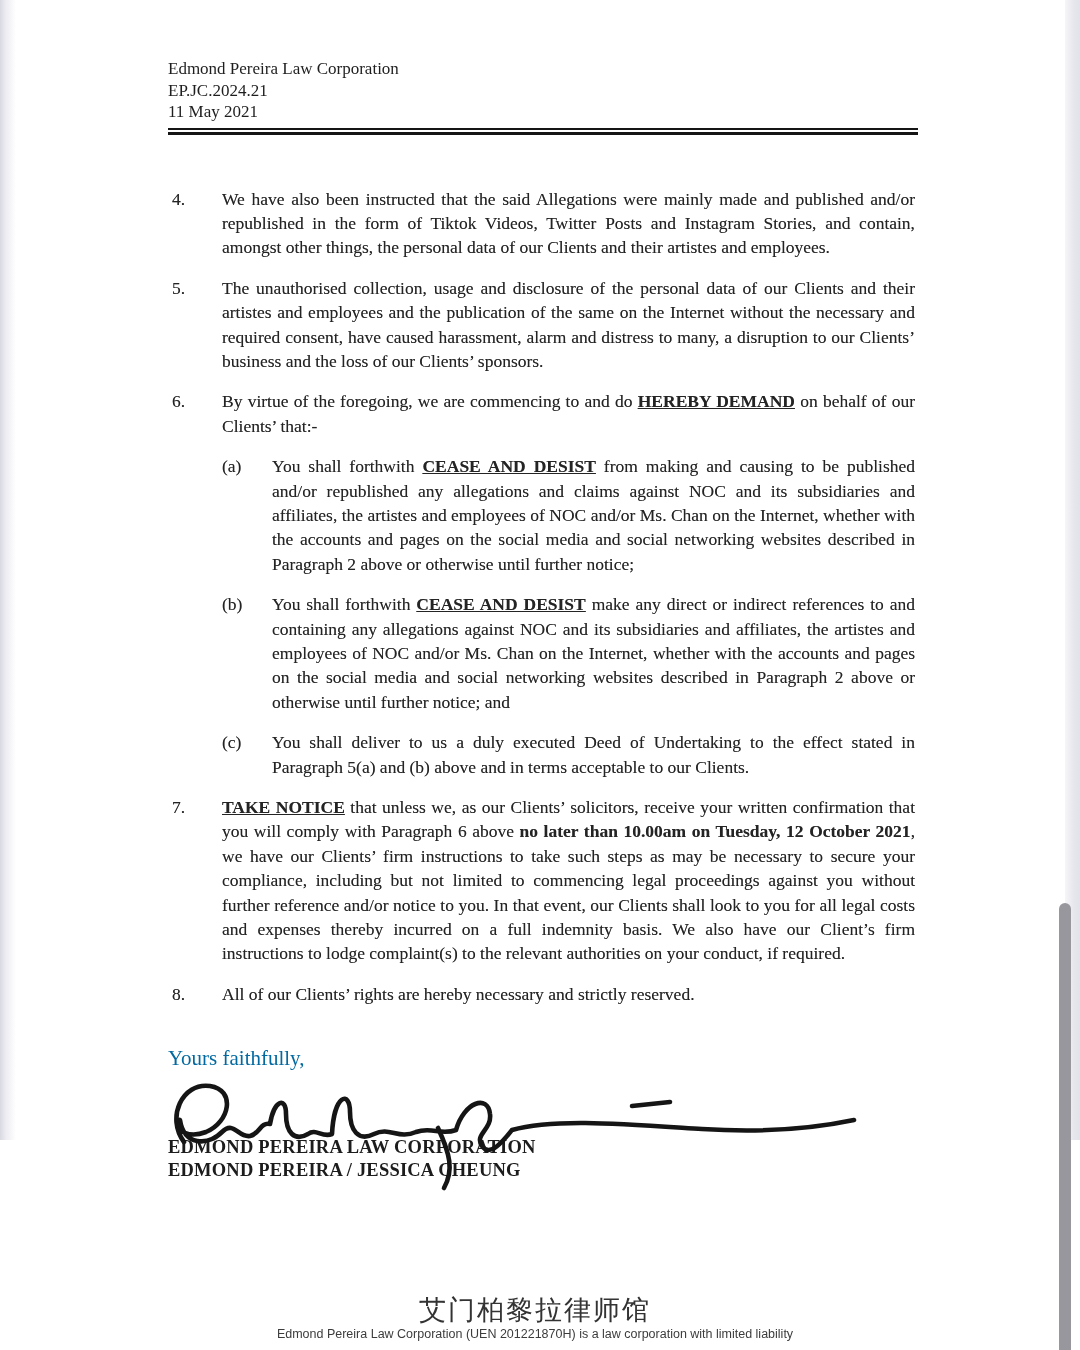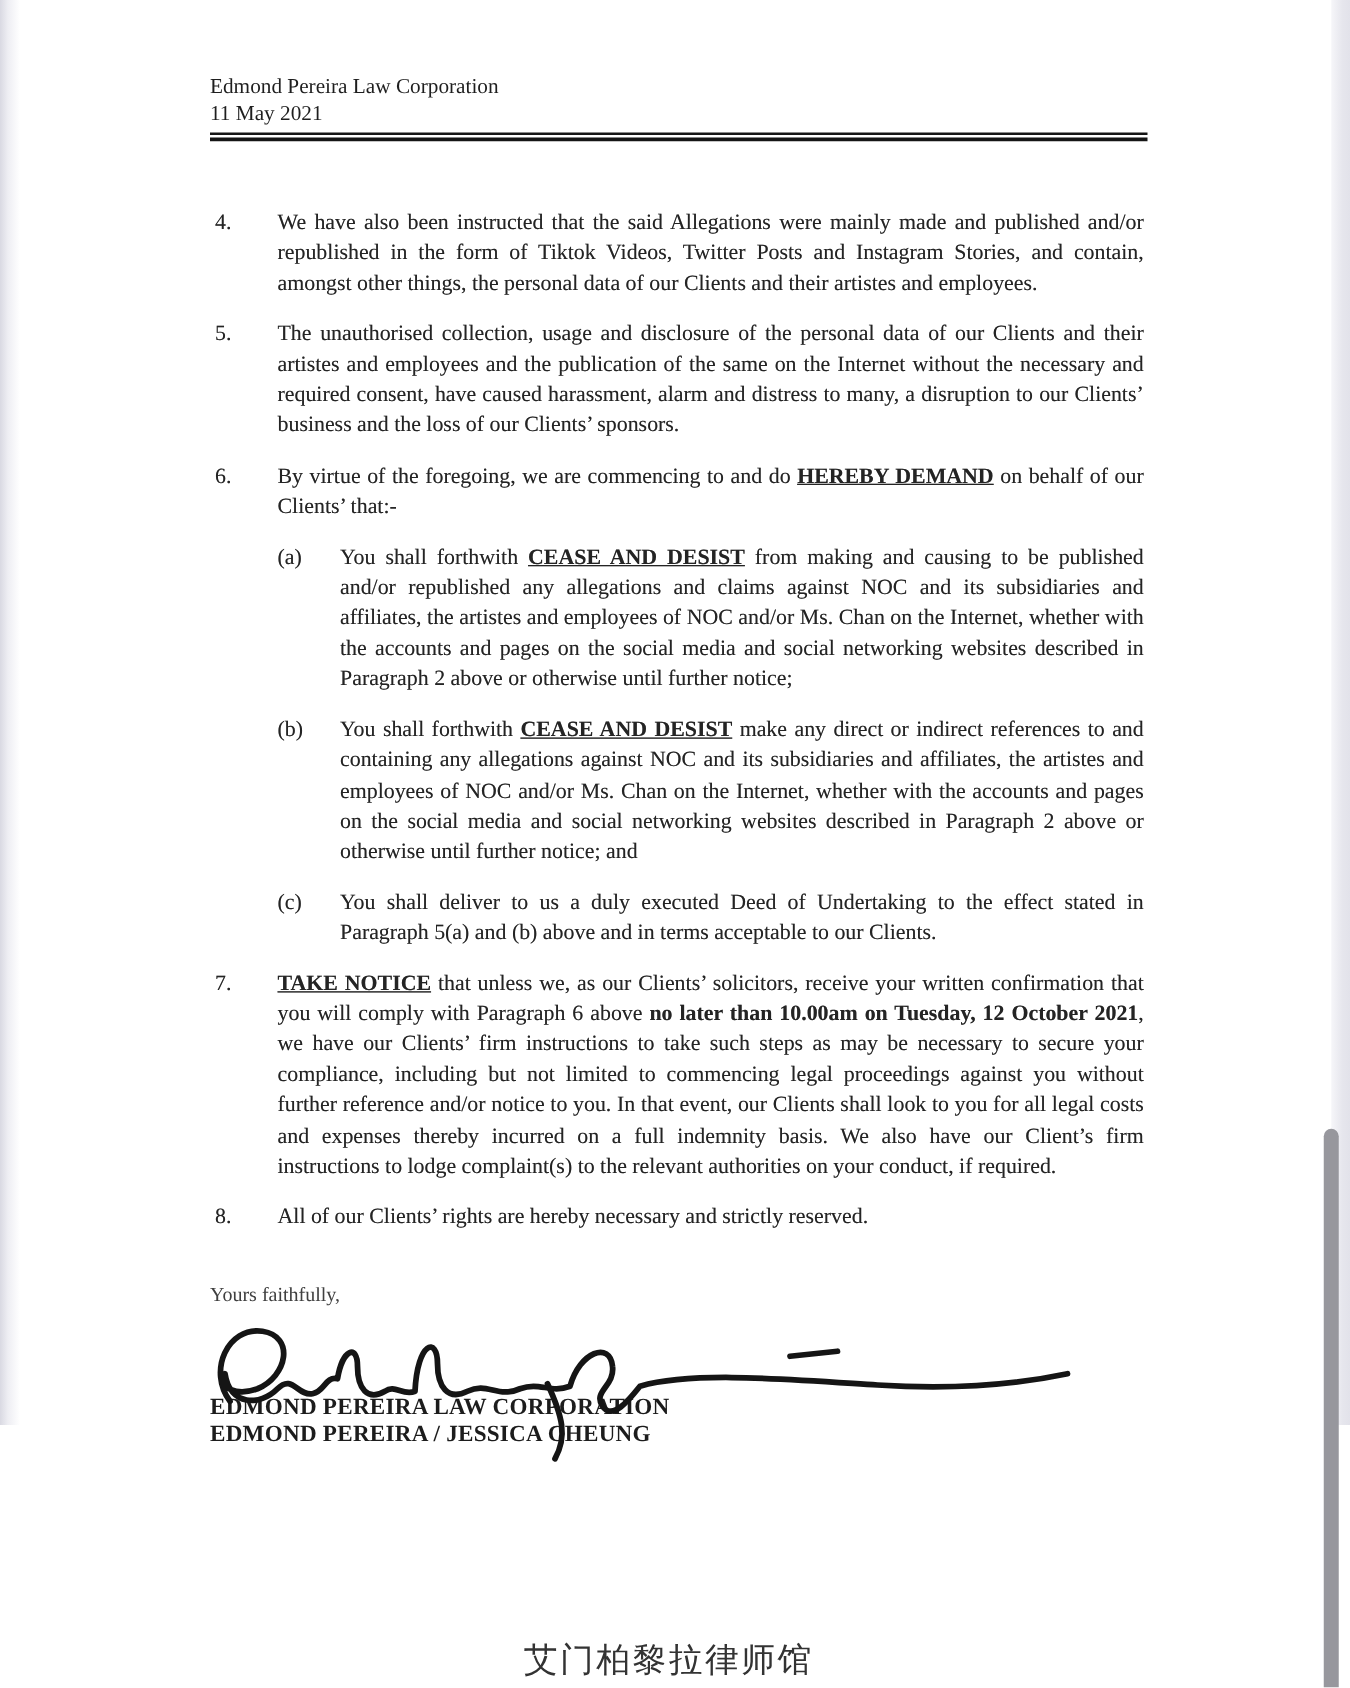--- a/index.html
+++ b/index.html
@@ -54,22 +54,22 @@
     color: #242424;
     text-shadow: 0 0 0.5px rgba(40,40,40,0.45);
   }
   .para.l2 { margin-left: 222px; }
   .para .marker { flex: none; width: 50px; }
   .para .pbody { flex: 1; }
   .para .b { font-weight: bold; margin-top: 40px; }
   .para .u { text-decoration: underline; }
   .valediction {
     margin: 40px 0 0 168px;
-    font-size: 16px; line-height: 24px;
-    color: #404040;
+    font-size: 21px; line-height: 24px;
+    color: #0369a1;
   }
   .signature-block {
     position: relative;
     margin-left: 168px;
     height: 66px;
   }
   .signature-block svg {
     position: absolute; left: -14px; top: -4px;
     overflow: visible;
   }
@@ -94,20 +94,21 @@
   }
 </style>
 </head>
 <body>
 
 <div class="viewport">
   <div class="page">
 
     <div class="letterhead">
       <div>Edmond Pereira Law Corporation</div>
+      <div>EP.JC.2024.21</div>
       <div>11 May 2021</div>
     </div>
     <div class="rule"></div>
 
     <div class="body-text">
         <div class="para l1">
           <span class="marker">4.</span>
           <span class="pbody"><span>We have also been instructed that the said Allegations were mainly made and published and/or republished in the form of Tiktok Videos, Twitter Posts and Instagram Stories, and contain, amongst other things, the personal data of our Clients and their artistes and employees.</span></span>
         </div>
         <div class="para l1">
@@ -150,19 +151,20 @@
           <path d="M478,40 L516,36"></path>
         </g>
       </svg>
     </div>
 
     <div class="sig-line">EDMOND PEREIRA LAW CORPORATION</div>
     <div class="sig-line">EDMOND PEREIRA / JESSICA CHEUNG</div>
 
     <div class="footer">
       <div class="cn">艾门柏黎拉律师馆</div>
+      <div class="en">Edmond Pereira Law Corporation (UEN 201221870H) is a law corporation with limited liability</div>
     </div>
   </div>
 
   <div class="edge-left"></div>
   <div class="scroll-track"></div>
   <div class="scroll-thumb"></div>
 </div>
 
 </body></html>

